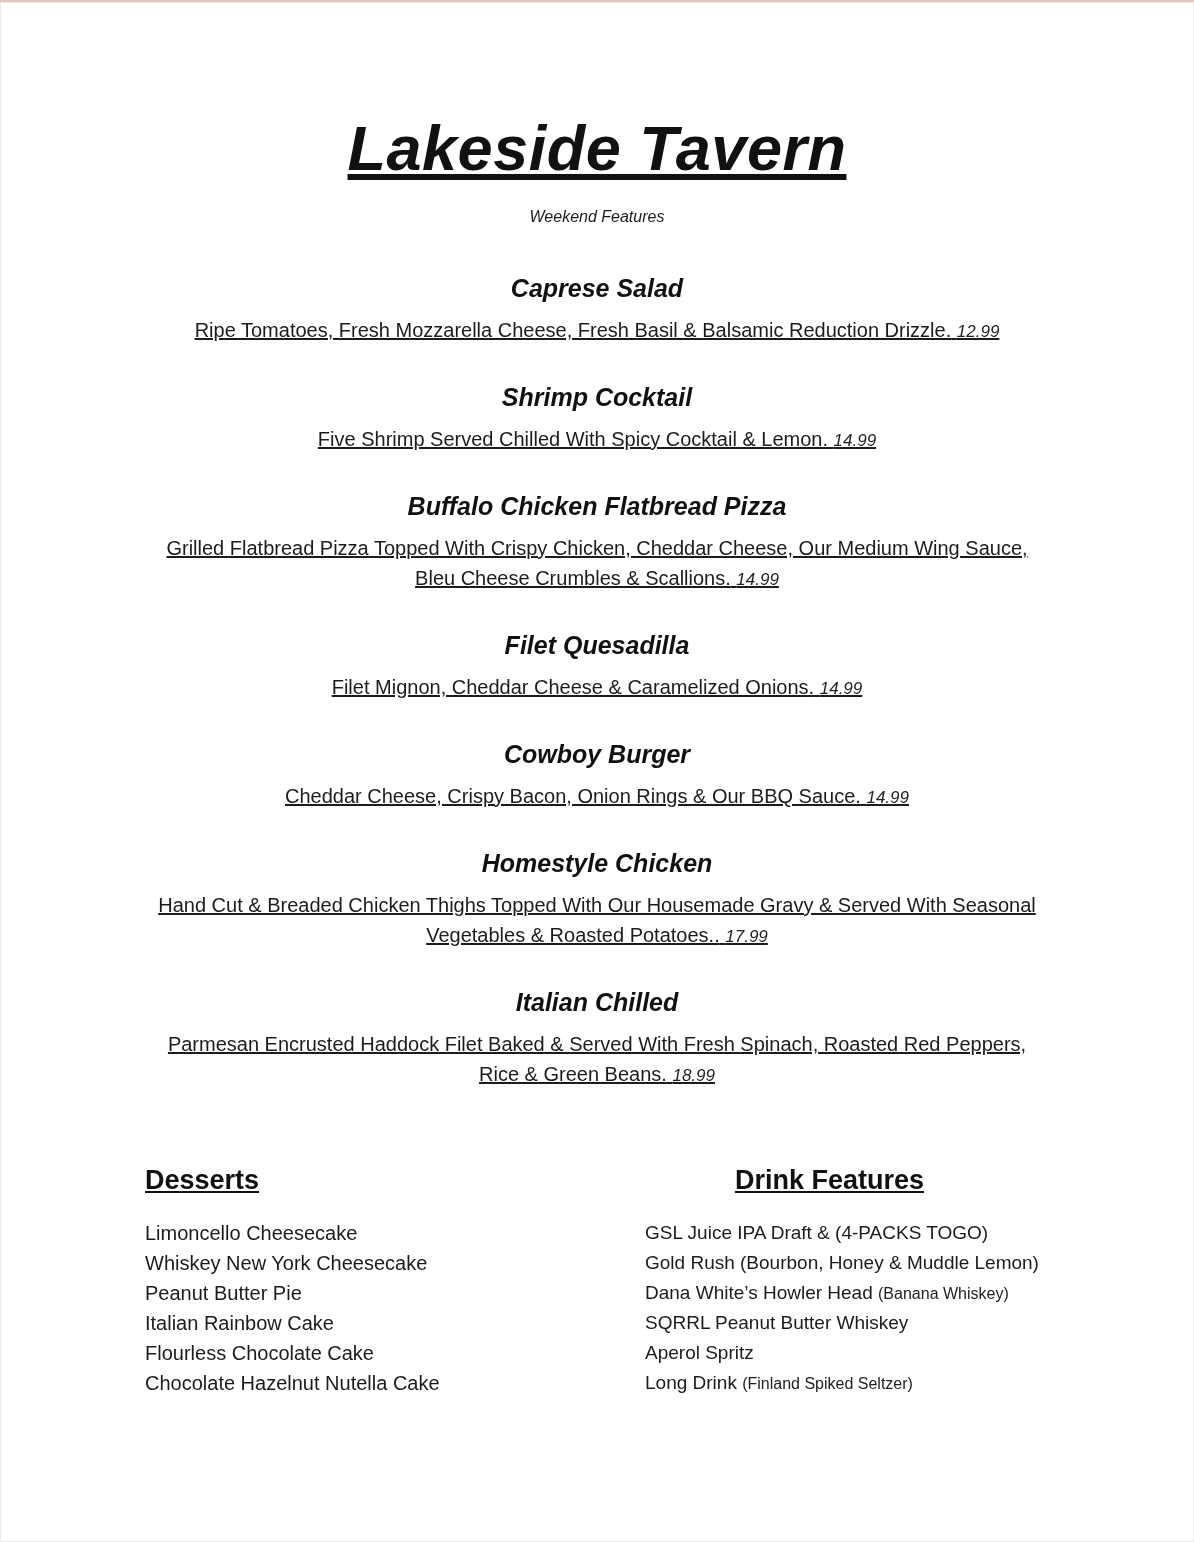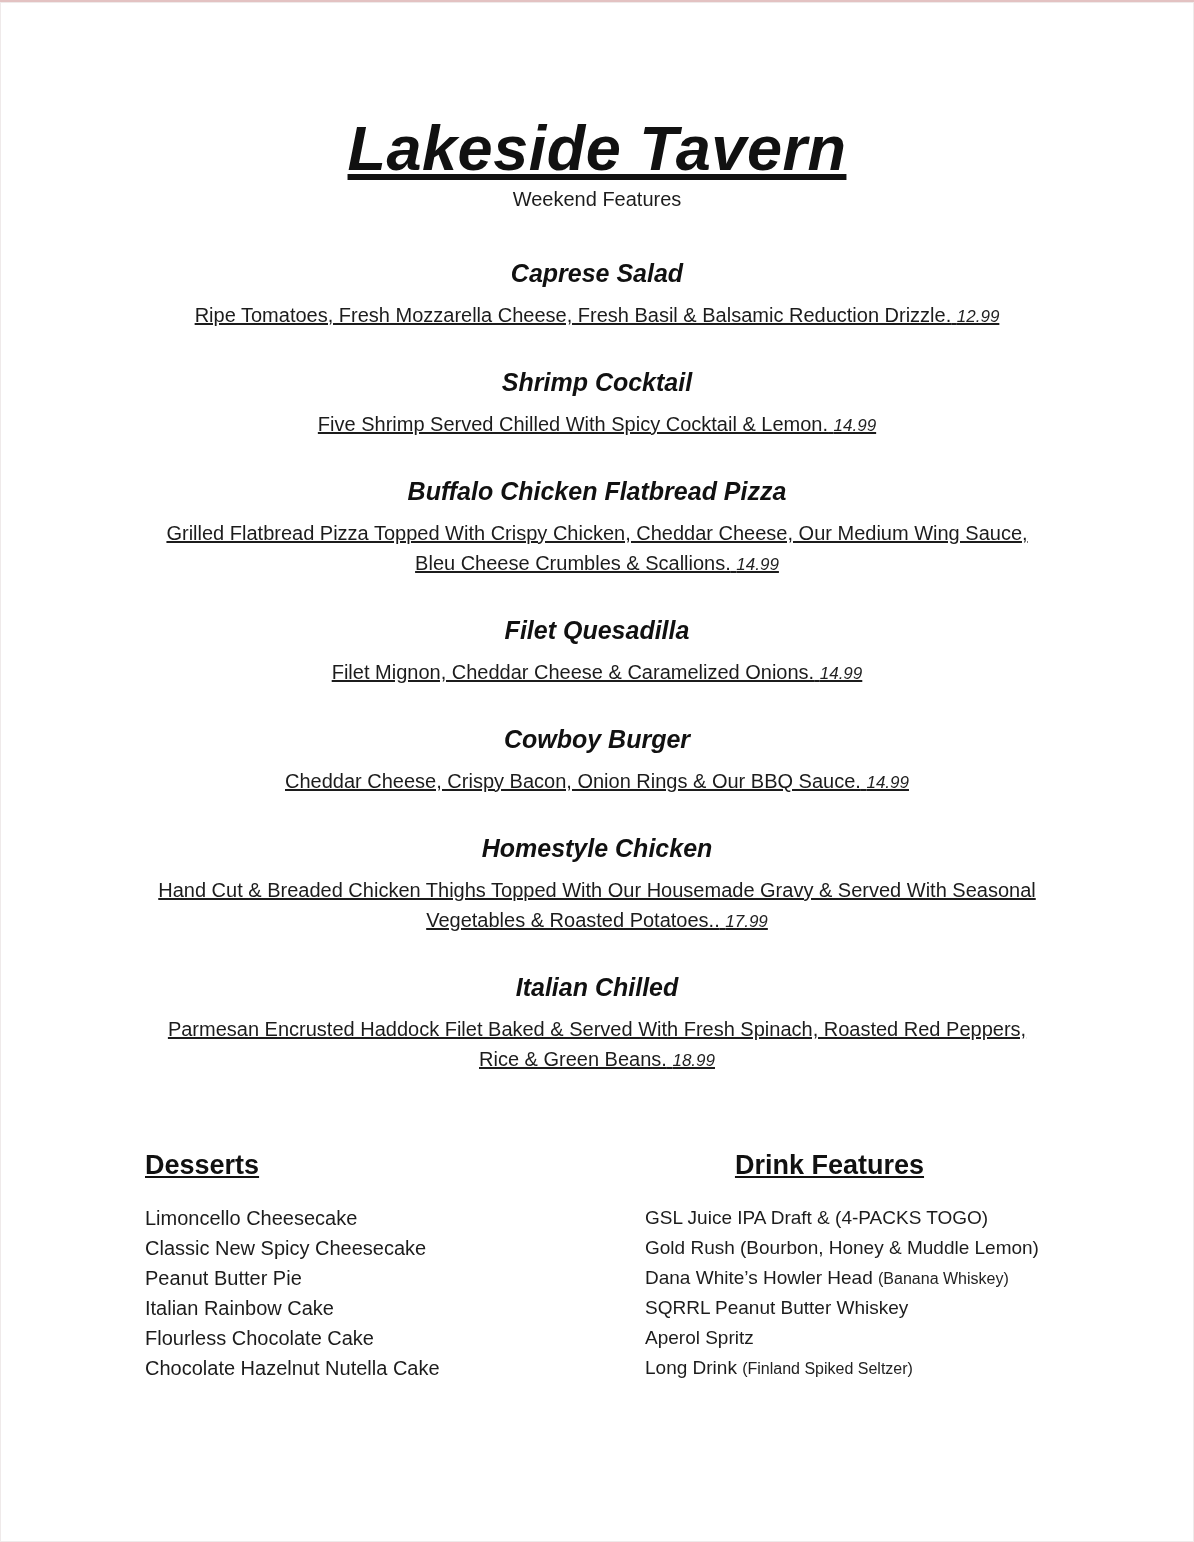--- a/index.html
+++ b/index.html
@@ -26,22 +26,23 @@
   .title {
     margin: 0;
     font-size: 63px;
     font-weight: bold;
     font-style: italic;
     text-decoration: underline;
     letter-spacing: 0.5px;
     color: #111;
   }
   .subtitle {
-    margin: 4px 0 0 0;
-    font-size: 20px;
+    margin: 24px 0 0 0;
+    font-size: 16px;
+    font-style: italic;
     color: #1c1c1c;
   }
   
   .menu {
     width: 890px;
     margin: 48px auto 4px auto;
     text-align: center;
   }
   .menu-item { margin: 0 0 36px 0; }
   .item-name {
@@ -145,21 +146,21 @@
 
 
   </main>
 
   <div class="bottom">
 
     <section class="col-desserts">
       <h2 class="col-heading">Desserts</h2>
       <ul class="plain">
         <li>Limoncello Cheesecake</li>
-        <li>Classic New Spicy Cheesecake</li>
+        <li>Whiskey New York Cheesecake</li>
         <li>Peanut Butter Pie</li>
         <li>Italian Rainbow Cake</li>
         <li>Flourless Chocolate Cake</li>
         <li>Chocolate Hazelnut Nutella Cake</li>
       </ul>
     </section>
 
     <section class="col-drinks">
       <h2 class="col-heading">Drink Features</h2>
       <ul class="plain">

